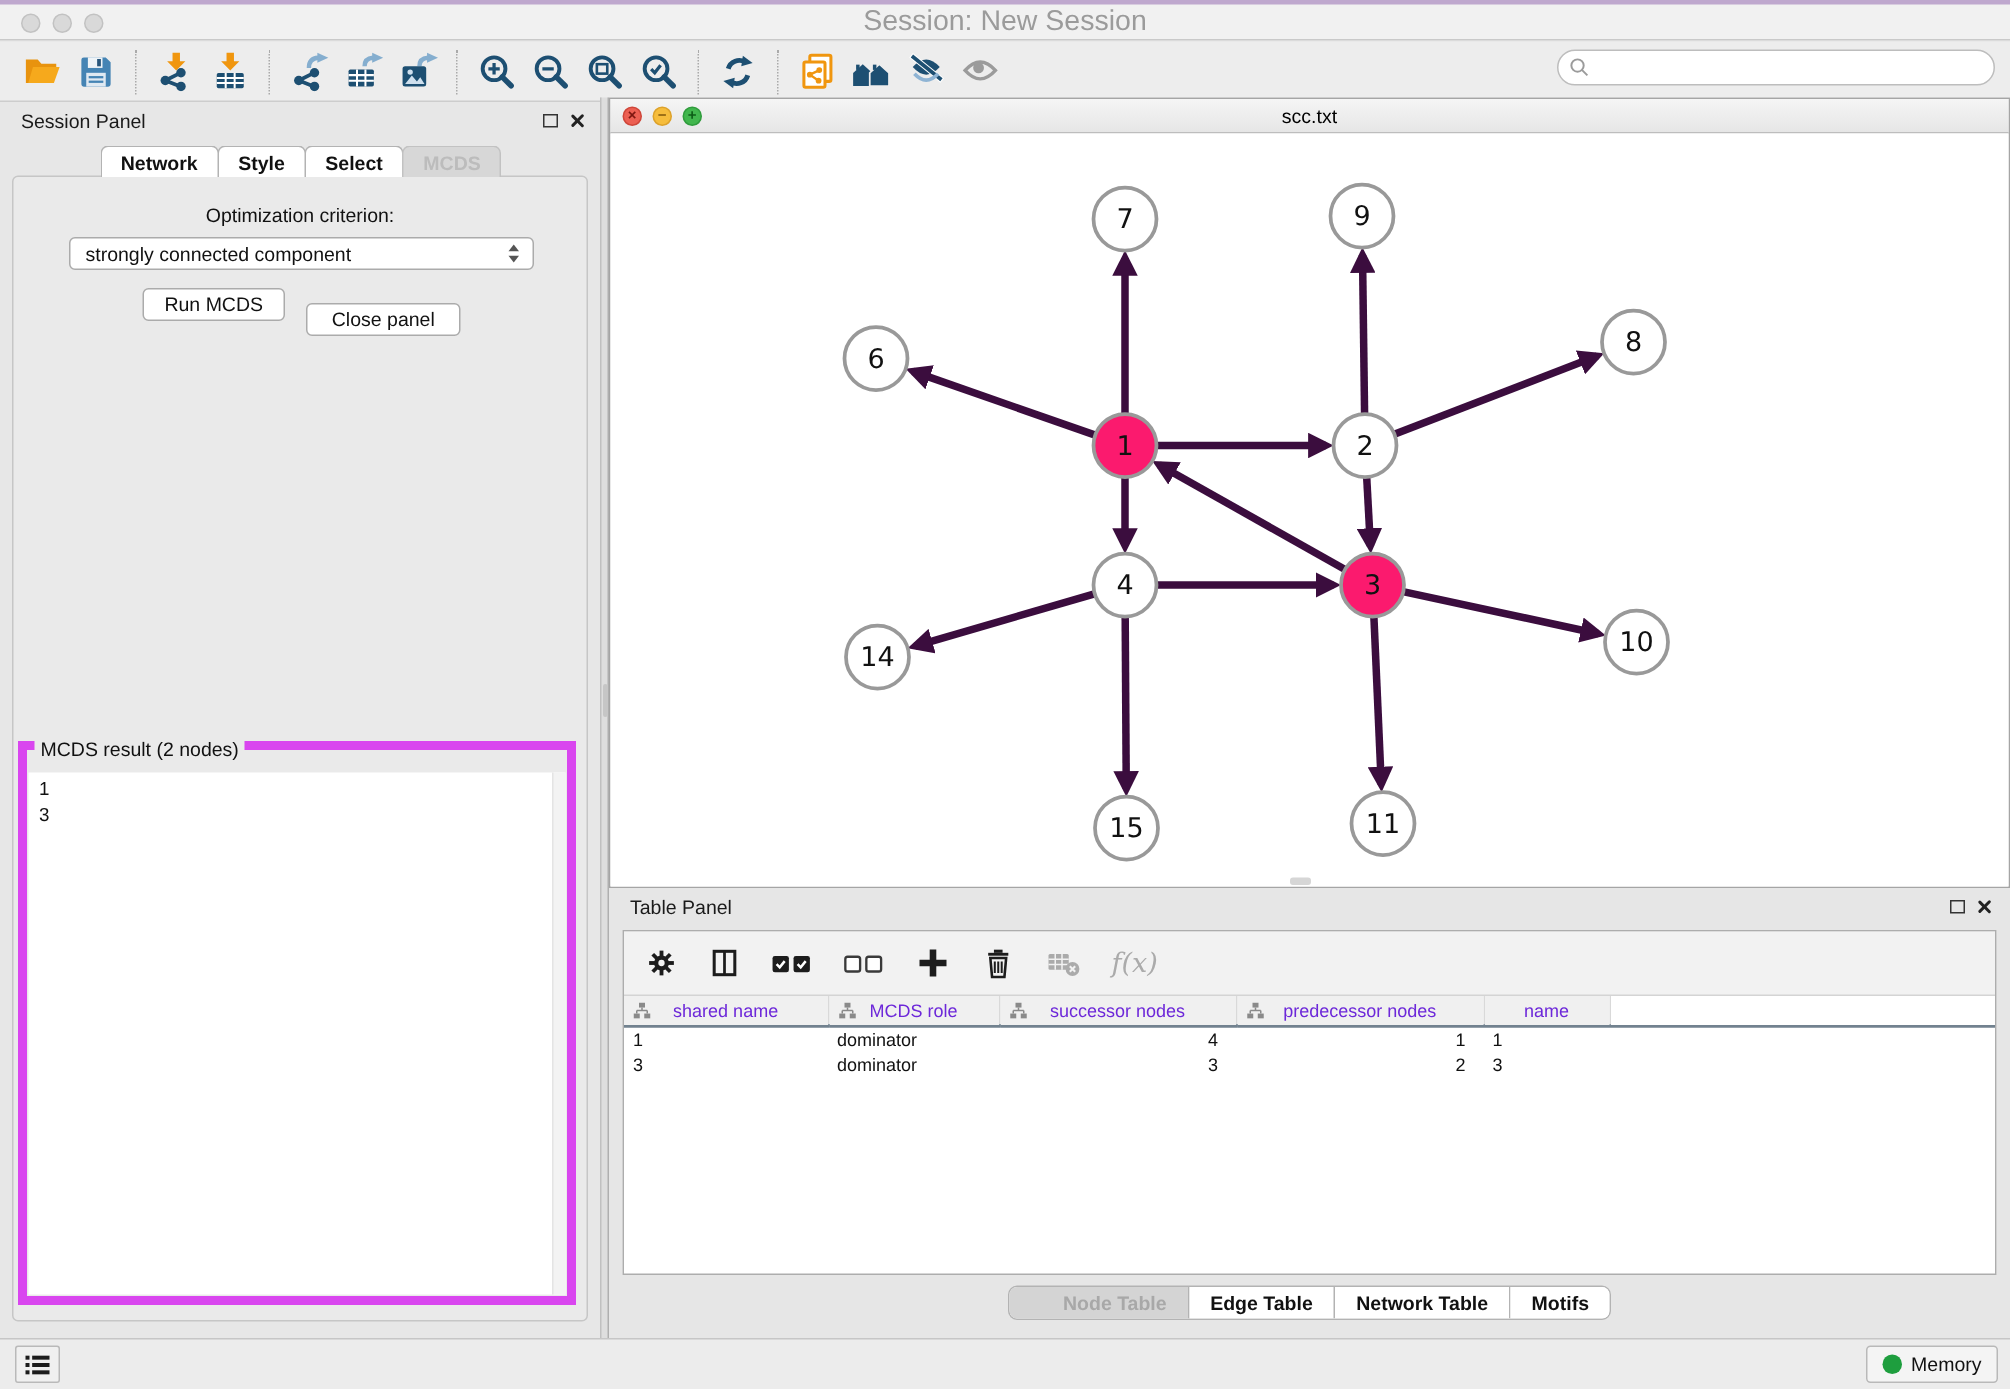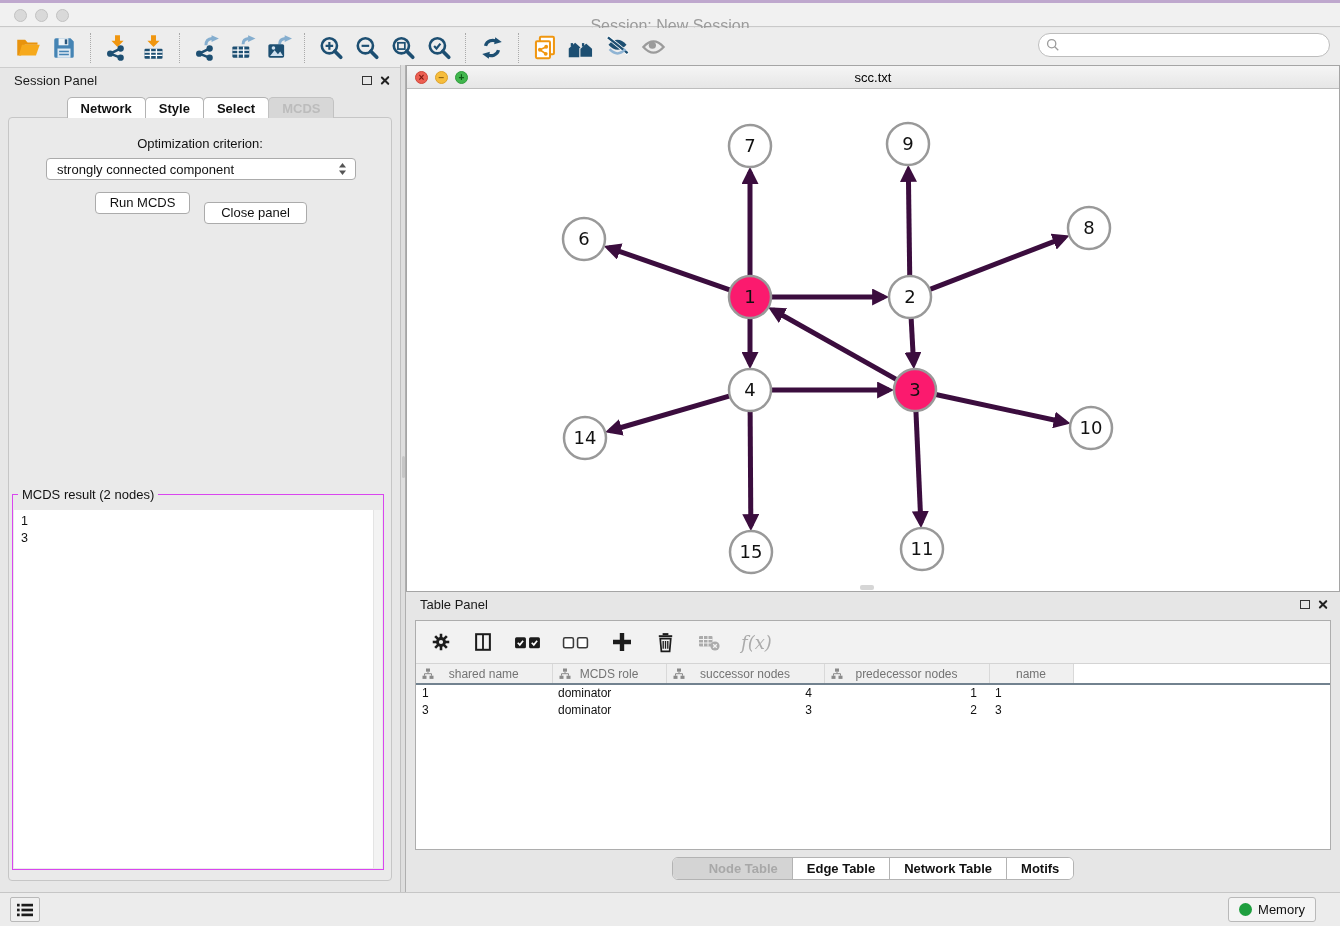--- a/index.html
+++ b/index.html
@@ -6,21 +6,21 @@
   html,body { width:1340px; height:926px; }
   body {
     font-family: "Liberation Sans", "DejaVu Sans", sans-serif;
     background:#e9e9e9; position:relative; overflow:hidden; color:#111;
   }
   
   .top-edge { position:absolute; top:0; left:0; right:0; height:3px; background:#bfa8ce; z-index:50; }
   .titlebar { position:absolute; top:0; left:0; right:0; height:27px; background:#f1f1f1;
     border-bottom:1px solid #c9c9c9; }
   .titlebar .title { position:absolute; left:0; right:0; top:3px; height:24px; line-height:24px;
-    text-align:center; font-size:16px; color:#9b9b9b;margin-top:11px; }
+    text-align:center; font-size:19px; color:#9b9b9b; }
   .lights { position:absolute; left:14px; top:9px; display:flex; gap:8px; }
   .light { width:13px; height:13px; border-radius:50%; background:#d9d9d9; border:1px solid #c2c2c2; }
   
   .main-toolbar { position:absolute; top:28px; left:0; right:0; height:40px; background:#ededed;
     border-bottom:1px solid #cdcdcd; display:flex; align-items:center; padding-left:10px; }
   .tbi { width:36px; height:34px; display:flex; align-items:center; justify-content:center; }
   .tbi svg { display:block; }
   .tsep { width:1px; height:30px; border-left:1px dotted #aaa; margin:0 8px; }
   .searchbox { position:absolute; right:10px; top:5px; width:292px; height:24px; background:#fff;
     border:1px solid #bdbdbd; border-radius:12px; display:flex; align-items:center; padding-left:7px; }
@@ -43,21 +43,21 @@
     border:1px solid #c6c6c6; border-radius:4px; z-index:1; }
   .opt-label { position:absolute; top:18px; left:0; right:0; text-align:center; font-size:13px; }
   .cp-select { position:absolute; top:40px; left:37px; width:310px; height:22px; background:#fff;
     border:1px solid #ababab; border-radius:4px; display:flex; align-items:center; padding:0 8px 0 10px;
     font-size:13px; }
   .cp-select .sel-text { flex:1; }
   .cp-btn { position:absolute; top:74px; height:22px; background:#fff; border:1px solid #ababab;
     border-radius:4px; font-size:13px; text-align:center; line-height:20px; }
   .btn-run { left:86px; width:95px; } .btn-closepanel { left:195px; width:103px;margin-top:10px; }
   .result-group { position:absolute; left:12px; top:426px; width:372px; height:376px;
-    border:1px solid #d946ef; background:#eaeaea; z-index:2; }
+    border:6px solid #d946ef; background:#eaeaea; z-index:2; }
   .result-label { position:absolute; top:-8px; left:5px; background:#eaeaea; padding:0 4px; font-size:13px; }
   .result-area { position:absolute; left:1px; right:1px; top:15px; bottom:1px; background:#fff;
     font-size:12.5px; line-height:17px; padding:3px 0 0 7px; }
   .result-scroll { position:absolute; right:1px; top:15px; bottom:1px; width:9px; background:#f3f3f3;
     border-left:1px solid #e4e4e4; }
   
   .vdivider { position:absolute; left:400px; top:65px; width:6px; height:827px; background:#dedede;
     border-left:1px solid #c0c0c0; border-right:1px solid #afafaf; }
   .v-grip { position:absolute; left:0.5px; top:391px; width:3px; height:22px; background:#c6c6c6; border-radius:2px; }
   
@@ -78,37 +78,37 @@
   .table-panel { position:absolute; left:406px; top:592px; width:934px; height:300px; background:#e6e6e6; }
   .tp-float { right:30px; } .tp-close { right:12px; }
   .tp-frame { position:absolute; left:9px; top:28px; width:916px; height:230px; border:1px solid #adadad;
     background:#fff; overflow:hidden; }
   .tp-toolbar { height:43px; background:#f2f2f2; border-bottom:1px solid #d4d4d4; display:flex;
     align-items:center; padding-left:14px; gap:20px; }
   .tpi { display:flex; align-items:center; justify-content:center; }
   .fx { font-family:"DejaVu Serif", "Liberation Serif", serif; font-style:italic; font-size:18px; color:#ababab; }
   table.node-table { width:100%; border-collapse:collapse; table-layout:fixed; }
   table.node-table th { background:#f0f0f0; border-right:1px solid #d9d9d9; border-bottom:2px solid #72828f;
-    font-size:12px; font-weight:normal; height:20px; position:relative; text-align:center; color:#737373; }
+    font-size:12px; font-weight:normal; height:20px; position:relative; text-align:center; color:#6d28d9; }
   table.node-table th .hicon { position:absolute; left:6px; top:4px; }
   table.node-table th.filler { background:#fff; border-right:none; }
   table.node-table td { font-size:12px; height:17px; padding:0 6px; white-space:nowrap; }
   table.node-table td.ar { text-align:right; padding-right:12px; }
   .tp-tabs { position:absolute; left:0; right:0; top:265px; display:flex; justify-content:center; }
   .seg-group { display:flex; border:1px solid #b3b3b3; border-radius:6px; overflow:hidden; background:#fff; }
   .seg { padding:3px 14px 3px; font-size:13px; font-weight:bold; color:#111; background:#fff;
     border-right:1px solid #b3b3b3; }
   .seg:last-child { border-right:none; }
   .seg.active { background:#d4d4d4; color:#a8a8a8;padding-left:36px; }
   
   .statusbar { position:absolute; left:0; top:892px; width:1340px; height:34px; background:#ececec;
     border-top:1px solid #c6c6c6; }
   .list-btn { position:absolute; left:10px; top:4px; width:30px; height:25px; background:#f0f0f0;
     border:1px solid #b9b9b9; border-radius:2px; display:flex; align-items:center; justify-content:center; }
-  .memory-btn { position:absolute; right:24px; top:4px; height:25px; background:#f4f4f4;
+  .memory-btn { position:absolute; right:8px; top:4px; height:25px; background:#f4f4f4;
     border:1px solid #b9b9b9; border-radius:3px; display:flex; align-items:center; gap:6px;
     padding:0 10px; font-size:13px;margin-left:44px; }
   .mem-dot { width:13px; height:13px; border-radius:50%; background:#1e9e3e; }
 </style>
 </head>
 <body>
 
 <div class="top-edge"></div>
 
 <div class="titlebar">

